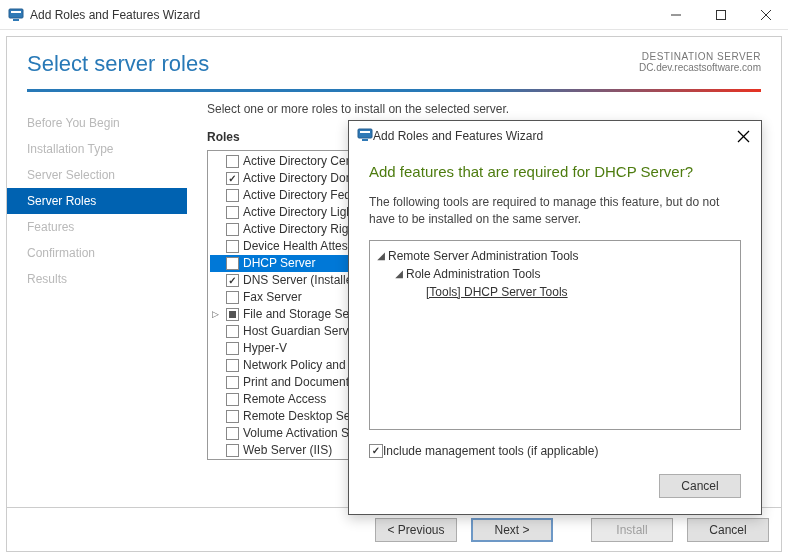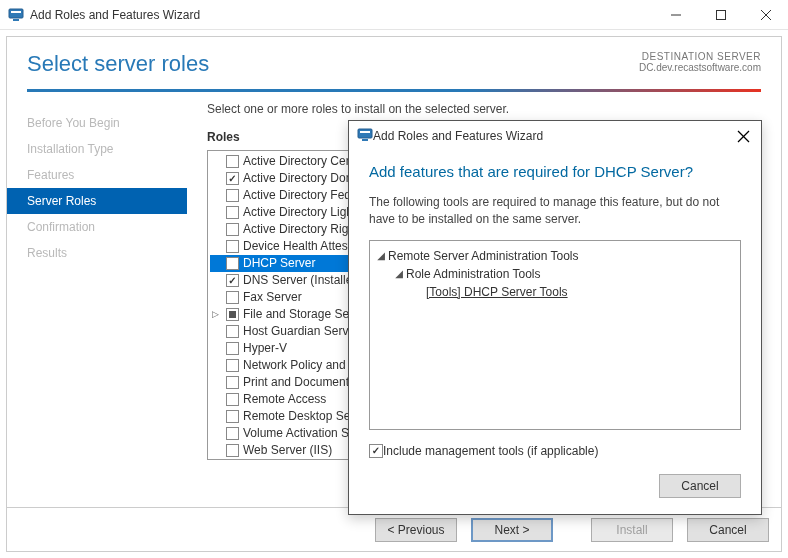--- a/index.html
+++ b/index.html
@@ -33,21 +33,21 @@
   .btn-strip { position: absolute; bottom: 0; left: 0; right: 0; height: 44px; border-top: 1px solid #ccc; display: flex; justify-content: flex-end; align-items: center; gap: 14px; padding-right: 12px; background: #fff; }
   .win-button { min-width: 82px; height: 24px; border: 1px solid #adadad; background: #e1e1e1; font-size: 12px; padding: 0 10px; color: #333; }
   .win-button:disabled { color: #a0a0a0; background: #e9e9e9; }
   .win-button.default { border: 2px solid #6d98c6; }
   
   .subdlg { position: absolute; left: 348px; top: 90px; width: 414px; background: #fff; border: 1px solid #555; box-shadow: 0 4px 12px rgba(0,0,0,.2); }
   .subdlg .sub-titlebar { height: 30px; display: flex; align-items: center; padding: 0 6px 0 8px; }
   .subdlg .sub-title-text { flex: 1; font-size: 12px; color: #333; }
   .subdlg .sub-close { width: 24px; height: 24px; display: flex; align-items: center; justify-content: center; color: #333; }
   .subdlg .body { padding: 8px 20px 16px; }
-  .subdlg .q { color: #0369a1; font-size: 15px; margin: 4px 0 14px; }
+  .subdlg .q { color: #4d7c0f; font-size: 15px; margin: 4px 0 14px; }
   .subdlg .info { color: #444; font-size: 12px; margin-bottom: 12px; line-height: 1.4; }
   .subdlg .tree-box { border: 1px solid #999; height: 190px; padding: 6px; font-size: 12px; color: #333; }
   .tree-line { display: flex; align-items: center; gap: 2px; line-height: 18px; }
   .tri { display: inline-block; width: 10px; font-size: 10px; color: #555; text-align: center; }
   .ind1 { padding-left: 18px; }
   .ind2 { padding-left: 50px; text-decoration: underline; }
   .include-row { display: flex; align-items: center; margin: 14px 0 16px; }
   .include-row .chk { width: 14px; height: 14px; }
   .sub-buttons { display: flex; justify-content: flex-end; gap: 8px; }
   svg { overflow: visible; }
@@ -93,22 +93,23 @@
         <div class="d1">DESTINATION SERVER</div>
         <div>DC.dev.recastsoftware.com</div>
       </div>
     </div>
     <div class="hr-blue"></div>
 
     <div class="mid">
       <div class="nav-steps">
         <div class="nav-step">Before You Begin</div>
         <div class="nav-step">Installation Type</div>
+        <div class="nav-step">Server Selection</div>
+        <div class="nav-step active">Server Roles</div>
         <div class="nav-step">Features</div>
-        <div class="nav-step active">Server Roles</div>
         <div class="nav-step">Confirmation</div>
         <div class="nav-step">Results</div>
       </div>
 
       <div class="right-area">
         <div class="instr">Select one or more roles to install on the selected server.</div>
         <div class="roles-label">Roles</div>
         <div class="roles-box">
           <div class="role-item">
               <span class="exp"></span>

